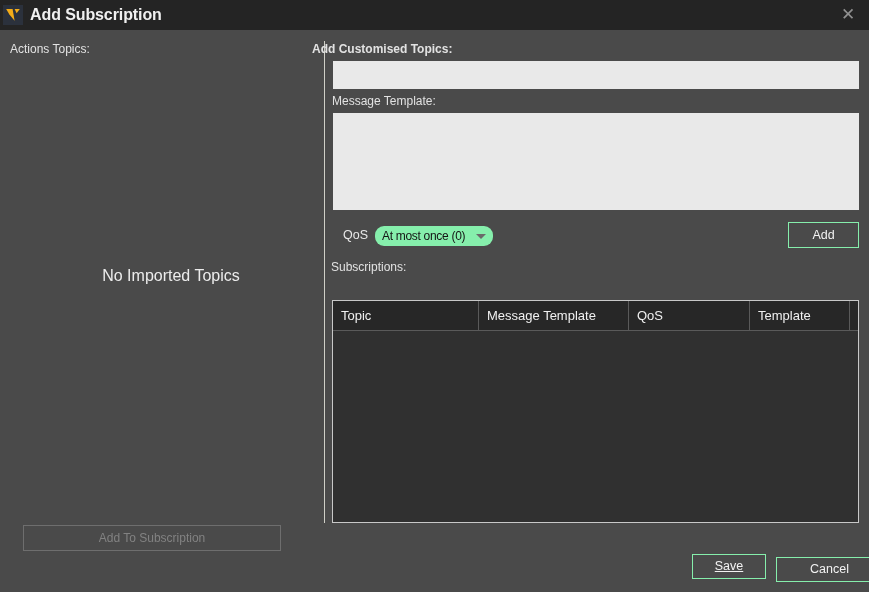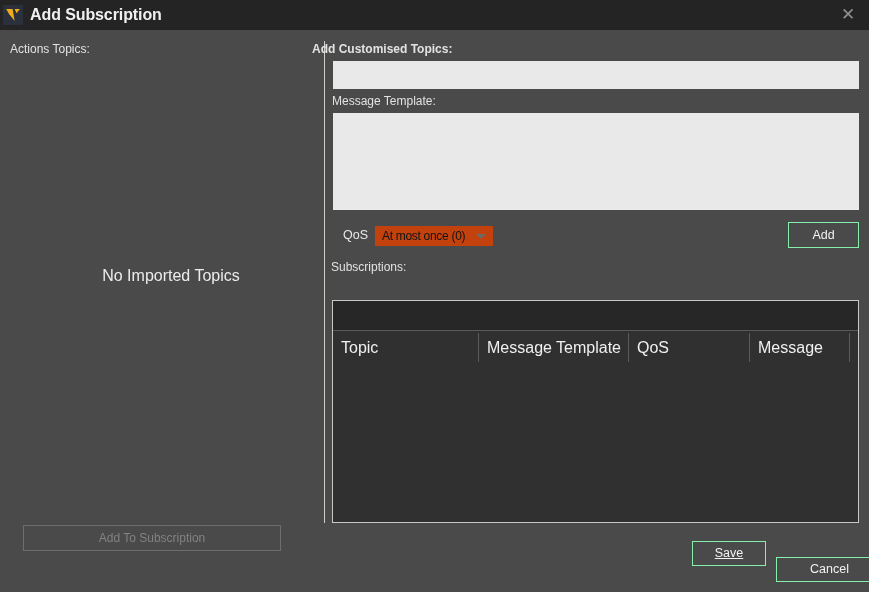--- a/index.html
+++ b/index.html
@@ -60,22 +60,22 @@
   #lbl-template { position:absolute; left:332px; top:94px; }
   #template-area {
     position:absolute; left:333px; top:113px; width:526px; height:97px;
     background:#e9e9e9; border:none; outline:none; resize:none;
     font-size:13px; padding:4px 6px; color:#1a1a1a;
     font-family:"Liberation Sans", sans-serif;
   }
   #lbl-qos { position:absolute; left:343px; top:228px; font-size:12.5px; color:#e8e8e8; }
   #qos-select {
     position:absolute; left:375px; top:226px; width:118px; height:20px;
-    background:#c2410c; color:#141414; font-size:12px; letter-spacing:-0.3px;
-    line-height:20px; padding-left:7px;
+    background:#86efac; color:#141414; font-size:12px; letter-spacing:-0.3px;
+    line-height:20px; padding-left:7px;border-radius:9px;
   }
   #qos-arrow {
     position:absolute; right:7px; top:8px; width:0; height:0;
     border-left:5px solid transparent; border-right:5px solid transparent;
     border-top:5px solid #6a6a6a;
   }
   .dlg-btn {
     position:absolute; background:transparent; border:1px solid #86efac;
     color:#f2f2f2; font-size:12.5px; text-align:center;
     font-family:"Liberation Sans", sans-serif;
@@ -83,35 +83,34 @@
   #btn-add { left:788px; top:222px; width:71px; height:26px; line-height:24px; }
   #lbl-subs { position:absolute; left:331px; top:260px; }
 
   
   #subs-table {
     position:absolute; left:332px; top:300px; width:527px; height:223px;
     border:1px solid #c8c8c8; background:#303030;
   }
   #subs-header { display:flex; height:30px; background:#272727; border-bottom:1px solid #5a5a5a; }
   .hcell {
-    height:100%; color:#f0f0f0; font-size:16px; line-height:29px;
+    height:100%; color:#f0f0f0; font-size:13px; line-height:29px;
     padding-left:8px; border-right:1px solid #5a5a5a; overflow:hidden;
     white-space:nowrap;
-    margin-top:32px;
   }
   .hcell:last-child { border-right:none; }
   #hc-0 { width:146px; }
   #hc-1 { width:150px; }
   #hc-2 { width:121px; }
   #hc-3 { width:100px; }
   #hc-4 { flex:1; }
   #subs-body { height:192px; }
 
   
-  #btn-save   { left:692px; top:541px; width:74px; height:25px; line-height:23px;text-decoration:underline; }
+  #btn-save   { left:692px; top:554px; width:74px; height:25px; line-height:23px;text-decoration:underline; }
   #btn-cancel { left:776px; top:557px; width:107px; height:25px; line-height:23px;text-align:center; }
 </style>
 </head>
 <body>
 
 <div id="window">
 
   <div id="titlebar">
     <svg id="app-icon" viewBox="0 0 20 20">
       <rect x="0" y="0" width="20" height="20" fill="#2b313c"></rect>
@@ -141,21 +140,21 @@
   </div>
   <button id="btn-add" class="dlg-btn">Add</button>
 
   <span id="lbl-subs" class="label">Subscriptions:</span>
 
   <div id="subs-table">
     <div id="subs-header">
       <div id="hc-0" class="hcell">Topic</div>
       <div id="hc-1" class="hcell">Message Template</div>
       <div id="hc-2" class="hcell">QoS</div>
-      <div id="hc-3" class="hcell">Message</div>
+      <div id="hc-3" class="hcell">Template</div>
       <div id="hc-4" class="hcell"></div>
     </div>
     <div id="subs-body"></div>
   </div>
 
   <button id="btn-save" class="dlg-btn">Save</button>
   <button id="btn-cancel" class="dlg-btn">Cancel</button>
 
 </div>
 

